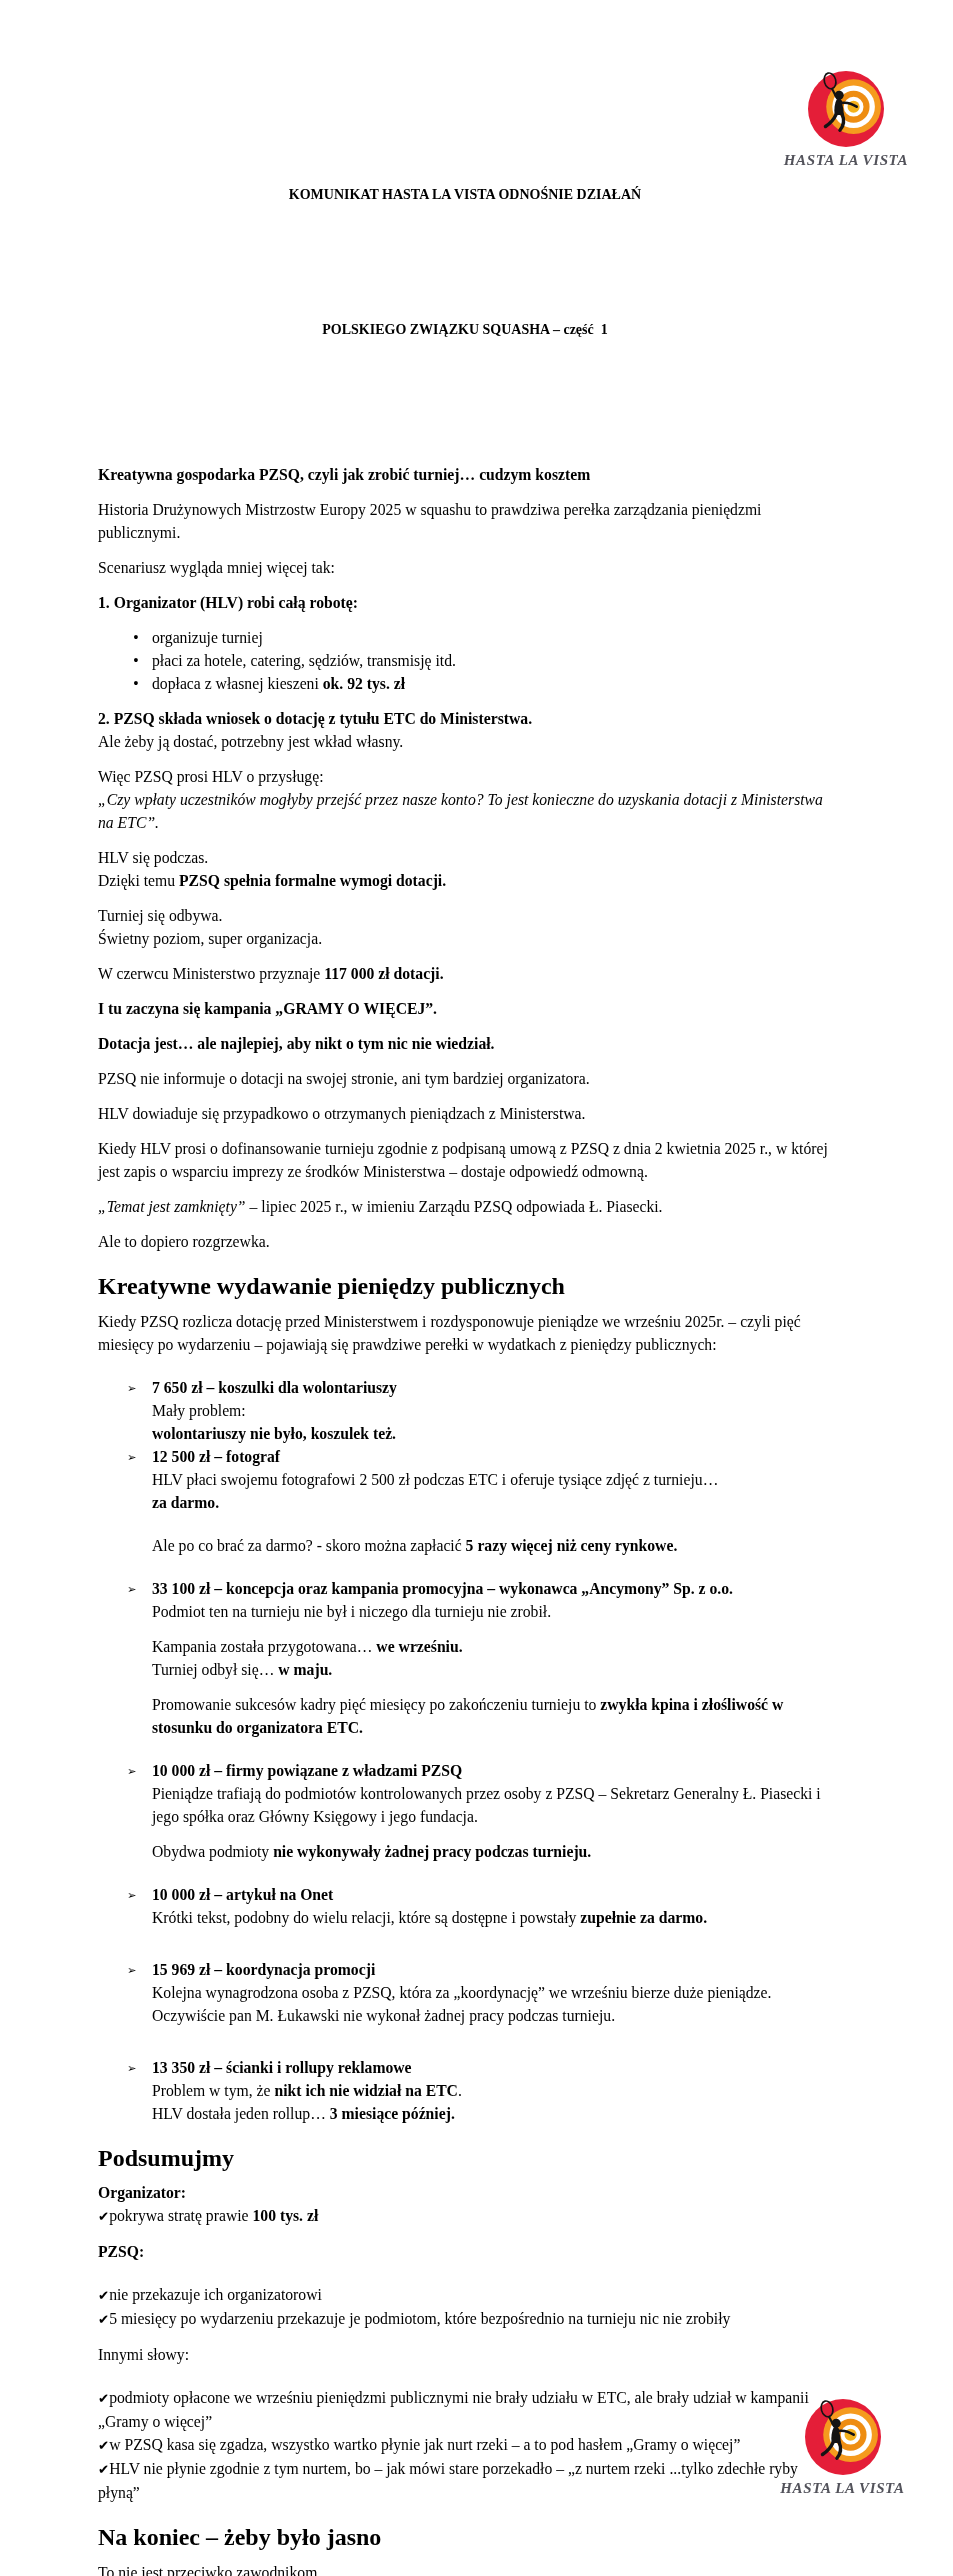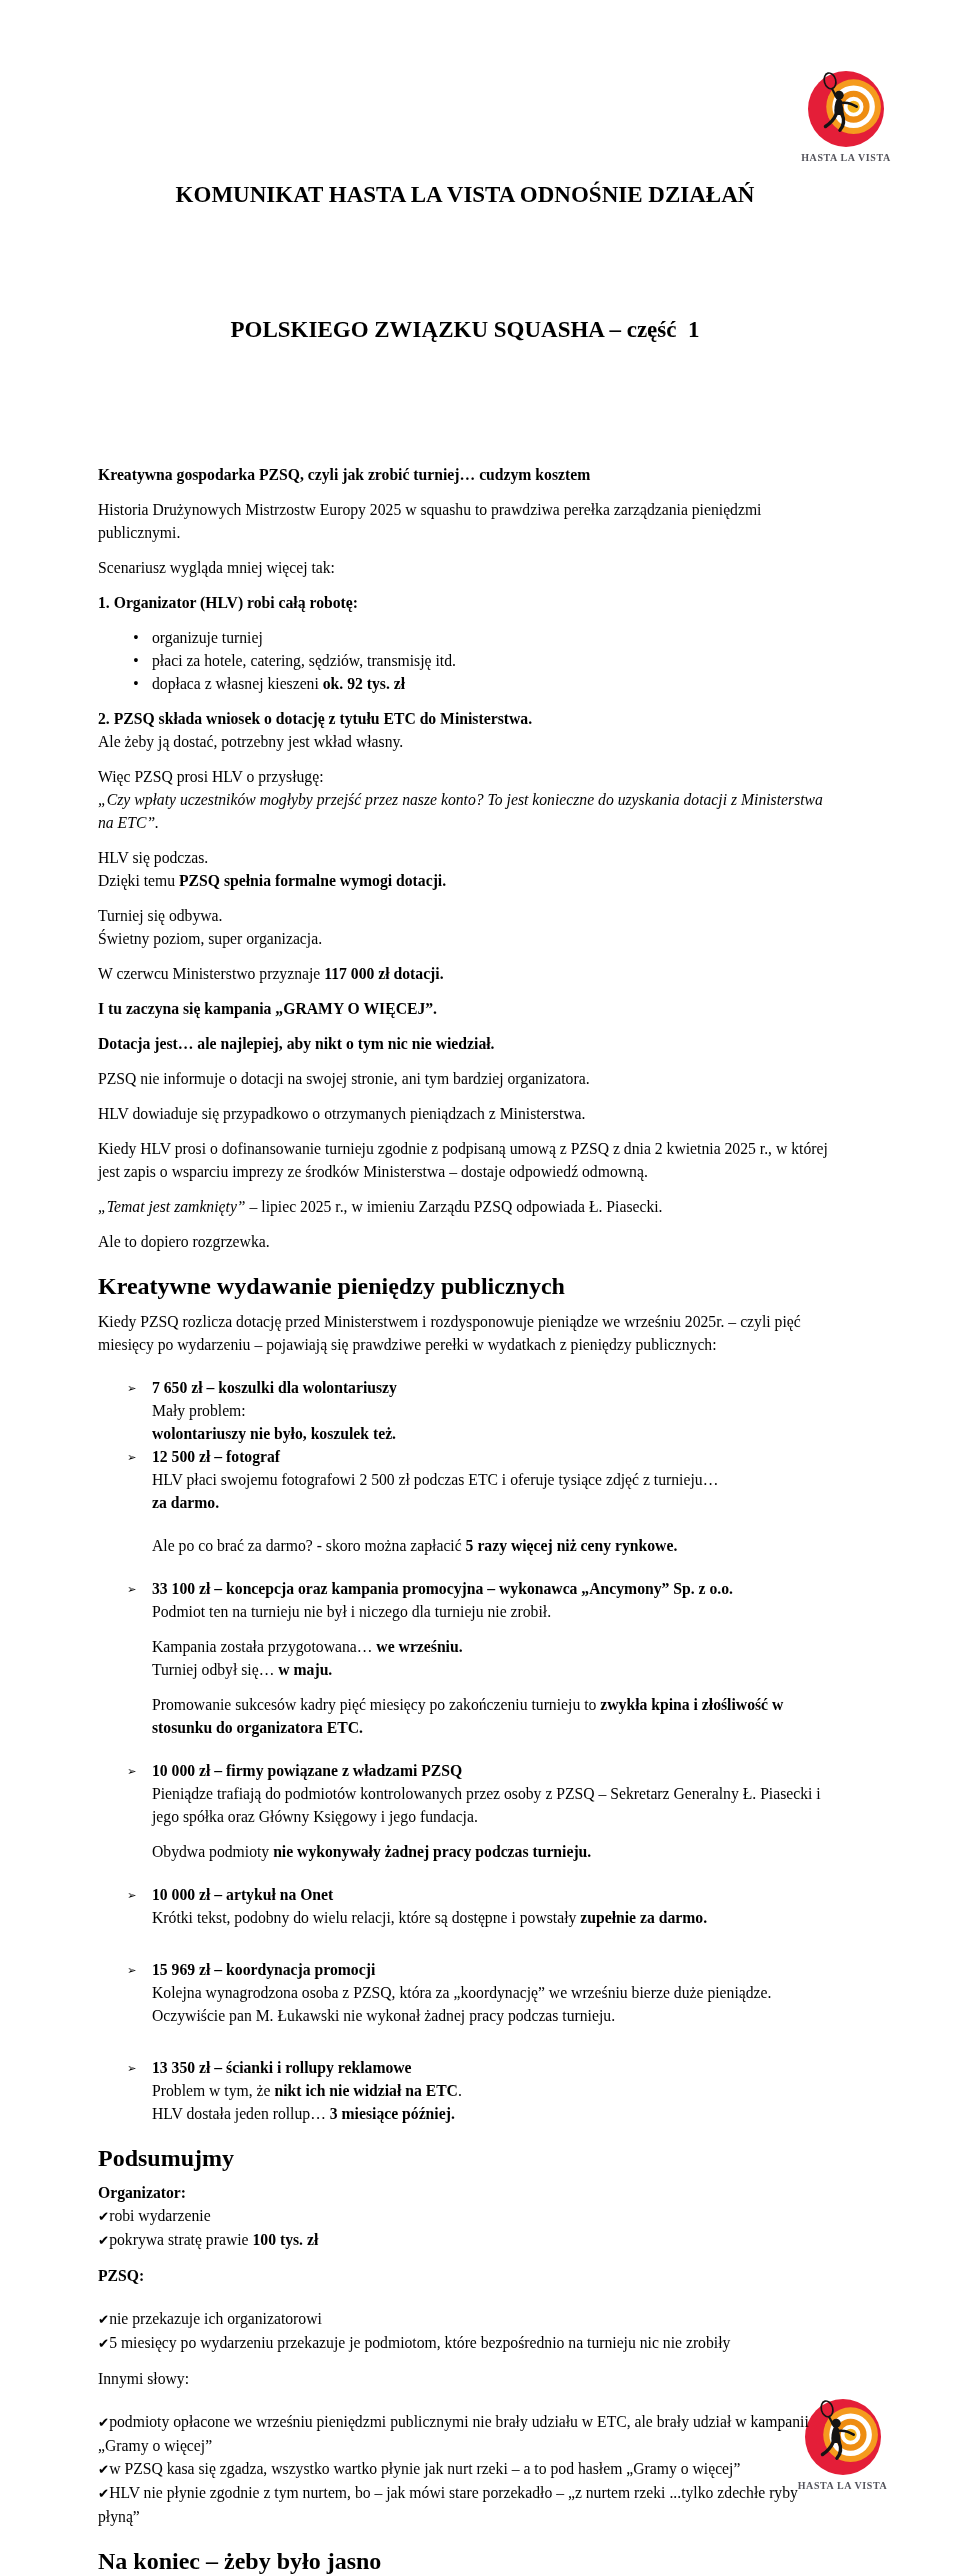--- a/index.html
+++ b/index.html
@@ -14,21 +14,21 @@
   }
   .content{
     position:absolute;
     left:98px;
     top:82px;
     width:734px;
   }
   .title{
     text-align:center;
     font-weight:bold;
-    font-size:23px;
+    font-size:14px;
     line-height:45px;
     margin-bottom:21px;
     white-space:pre-wrap;
   }
   .blk{
     font-size:15.7px;
     line-height:23px;
   }
   .gap-0{margin-top:0;}
   .gap-p{margin-top:12px;}
@@ -62,22 +62,23 @@
   .logo{
     position:absolute;
     width:153px;
     text-align:center;
   }
   .logo-top{top:71px;right:30.5px;}
   .logo-bottom{top:2399px;right:34px;}
   .logo svg{width:76px;height:76px;display:block;margin:0 auto;}
   .logo-label{
     margin-top:4.8px;
-    font-size:10px;
-    font-weight:bold;
+    font-size:15px;
+    font-weight:bold;
+    font-style:italic;
     letter-spacing:0.6px;
     color:var(--logo-label,#53535b);
     white-space:nowrap;
     font-family:"Liberation Serif", serif;
   }
 </style>
 </head>
 <body>
 
 <div class="page">
@@ -175,21 +176,20 @@
         <div class="blk arrow gap-l"><span class="marker">➢</span><span class="b ">10 000 zł – artykuł na Onet</span></div>
         <div class="blk cont gap-0"><span class="">Krótki tekst, podobny do wielu relacji, które są dostępne i powstały </span><span class="b ">zupełnie za darmo.</span></div>
         <div class="blk arrow gap-x"><span class="marker">➢</span><span class="b ">15 969 zł – koordynacja promocji</span></div>
         <div class="blk cont gap-0"><span class="">Kolejna wynagrodzona osoba z PZSQ, która za „koordynację” we wrześniu bierze duże pieniądze.</span></div>
         <div class="blk cont gap-0"><span class="">Oczywiście pan M. Łukawski nie wykonał żadnej pracy podczas turnieju.</span></div>
         <div class="blk arrow gap-x"><span class="marker">➢</span><span class="b ">13 350 zł – ścianki i rollupy reklamowe</span></div>
         <div class="blk cont gap-0"><span class="">Problem w tym, że </span><span class="b ">nikt ich nie widział na ETC</span><span class="">.</span></div>
         <div class="blk cont gap-0"><span class="">HLV dostała jeden rollup… </span><span class="b ">3 miesiące później.</span></div>
         <div class="blk h gap-p"><span class="">Podsumujmy</span></div>
         <div class="blk p gap-0"><span class="b ">Organizator:</span></div>
-        <div class="blk check gap-0"><span class="check-marker">✔</span><span class="">robi wydarzenie</span></div>
         <div class="blk check gap-0"><span class="check-marker">✔</span><span class="">pokrywa stratę prawie </span><span class="b ">100 tys. zł</span></div>
         <div class="blk p gap-p"><span class="b ">PZSQ:</span></div>
         <div class="blk check gap-l"><span class="check-marker">✔</span><span class="">nie przekazuje ich organizatorowi</span></div>
         <div class="blk check gap-0"><span class="check-marker">✔</span><span class="">5 miesięcy po wydarzeniu przekazuje je podmiotom, które bezpośrednio na turnieju nic nie zrobiły</span></div>
         <div class="blk p gap-p"><span class="">Innymi słowy:</span></div>
         <div class="blk check gap-l"><span class="check-marker">✔</span><span class="">podmioty opłacone we wrześniu pieniędzmi publicznymi nie brały udziału w ETC, ale brały udział w kampanii „Gramy o więcej”</span></div>
         <div class="blk check gap-0"><span class="check-marker">✔</span><span class="">w PZSQ kasa się zgadza, wszystko wartko płynie jak nurt rzeki – a to pod hasłem „Gramy o więcej”</span></div>
         <div class="blk check gap-0"><span class="check-marker">✔</span><span class="">HLV nie płynie zgodnie z tym nurtem, bo – jak mówi stare porzekadło – „z nurtem rzeki ...tylko zdechłe ryby płyną”</span></div>
         <div class="blk h gap-p"><span class="">Na koniec – żeby było jasno</span></div>
         <div class="blk p gap-0"><span class="">To nie jest przeciwko zawodnikom.</span></div>

